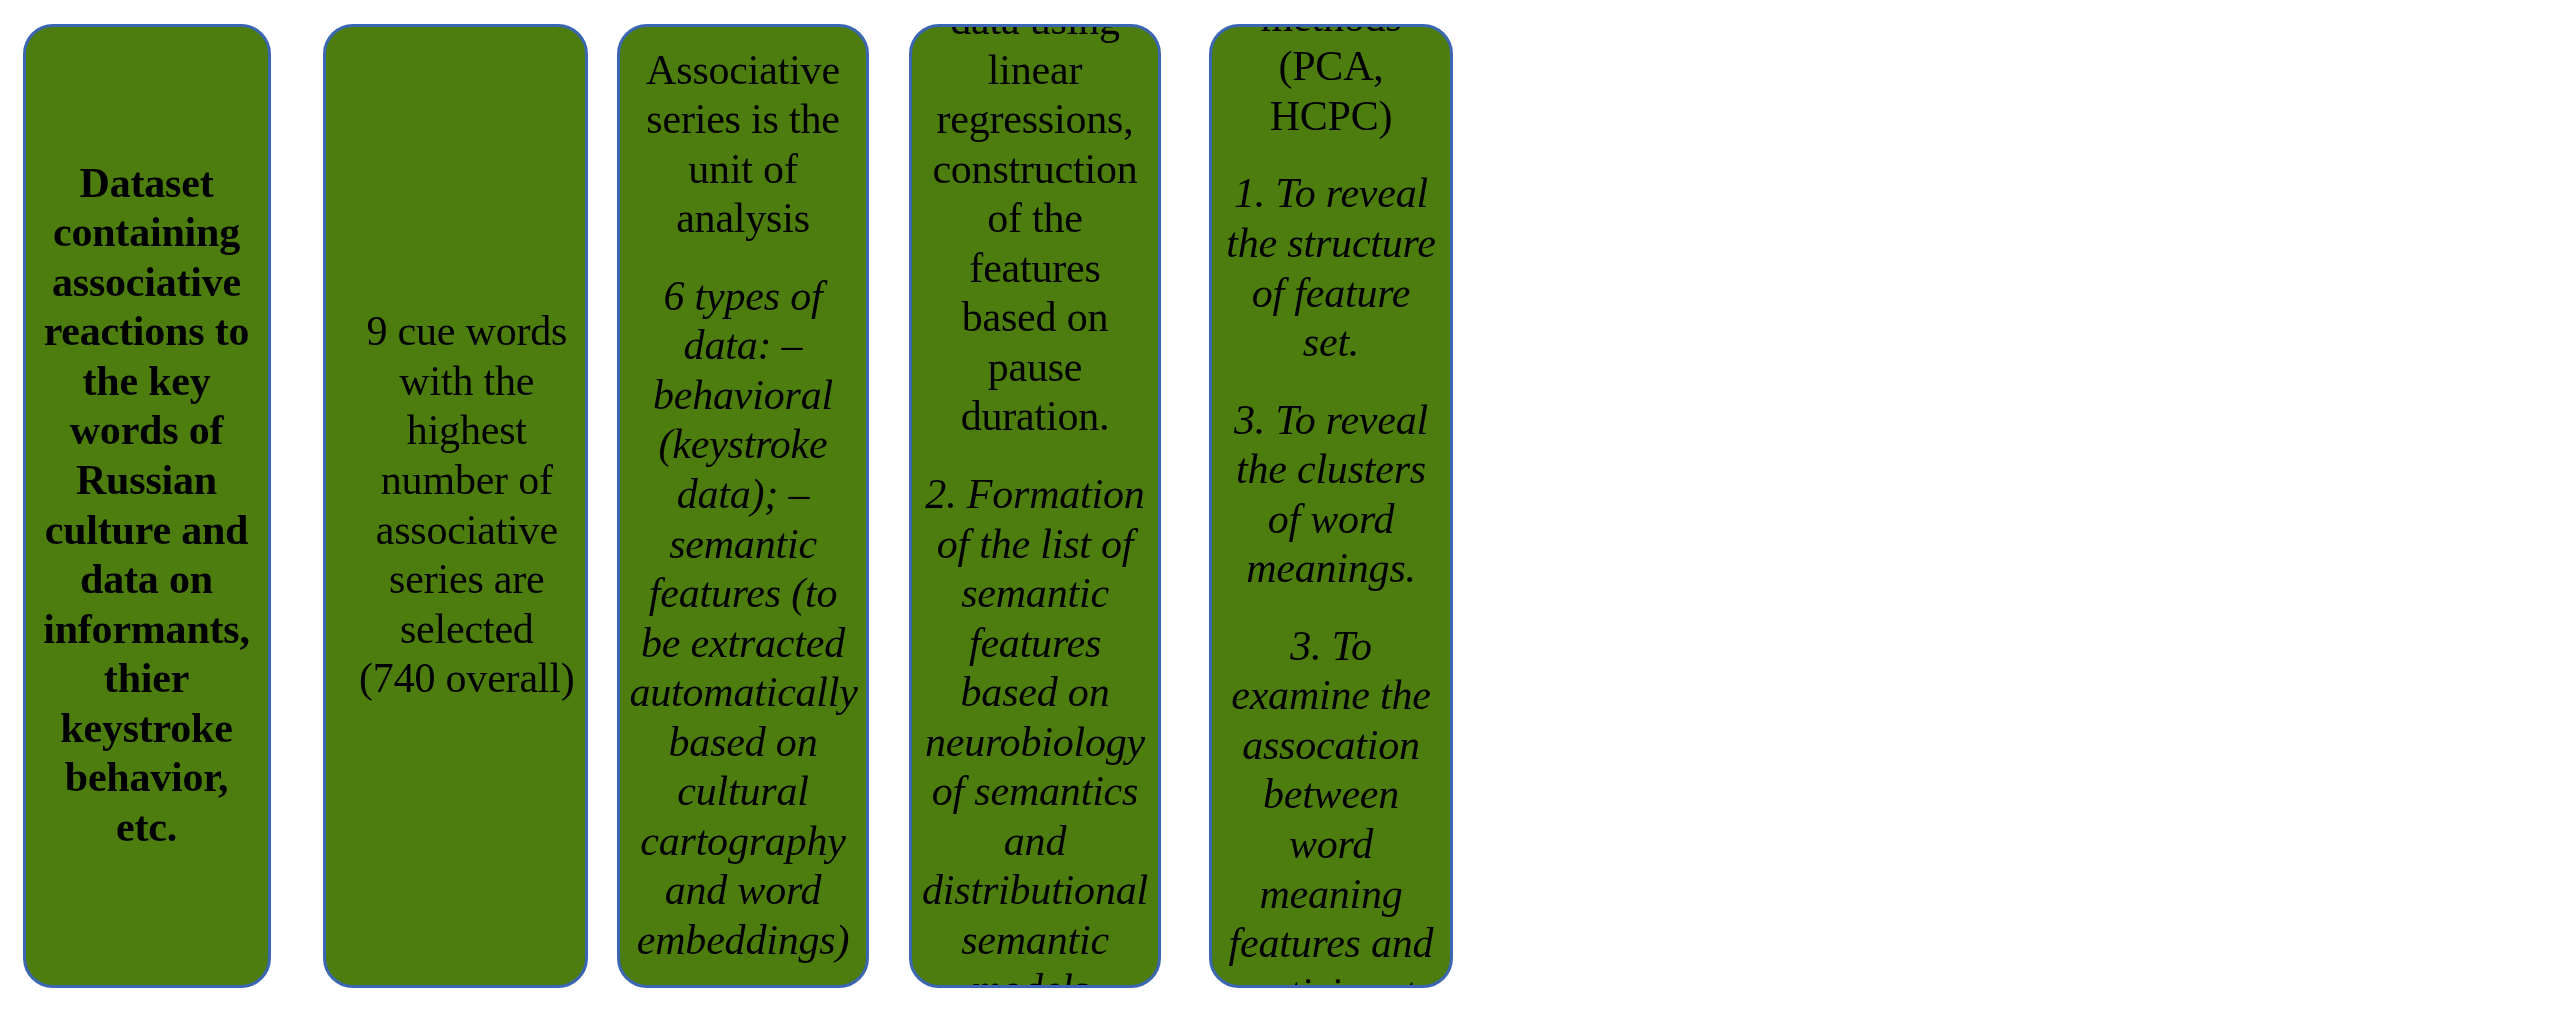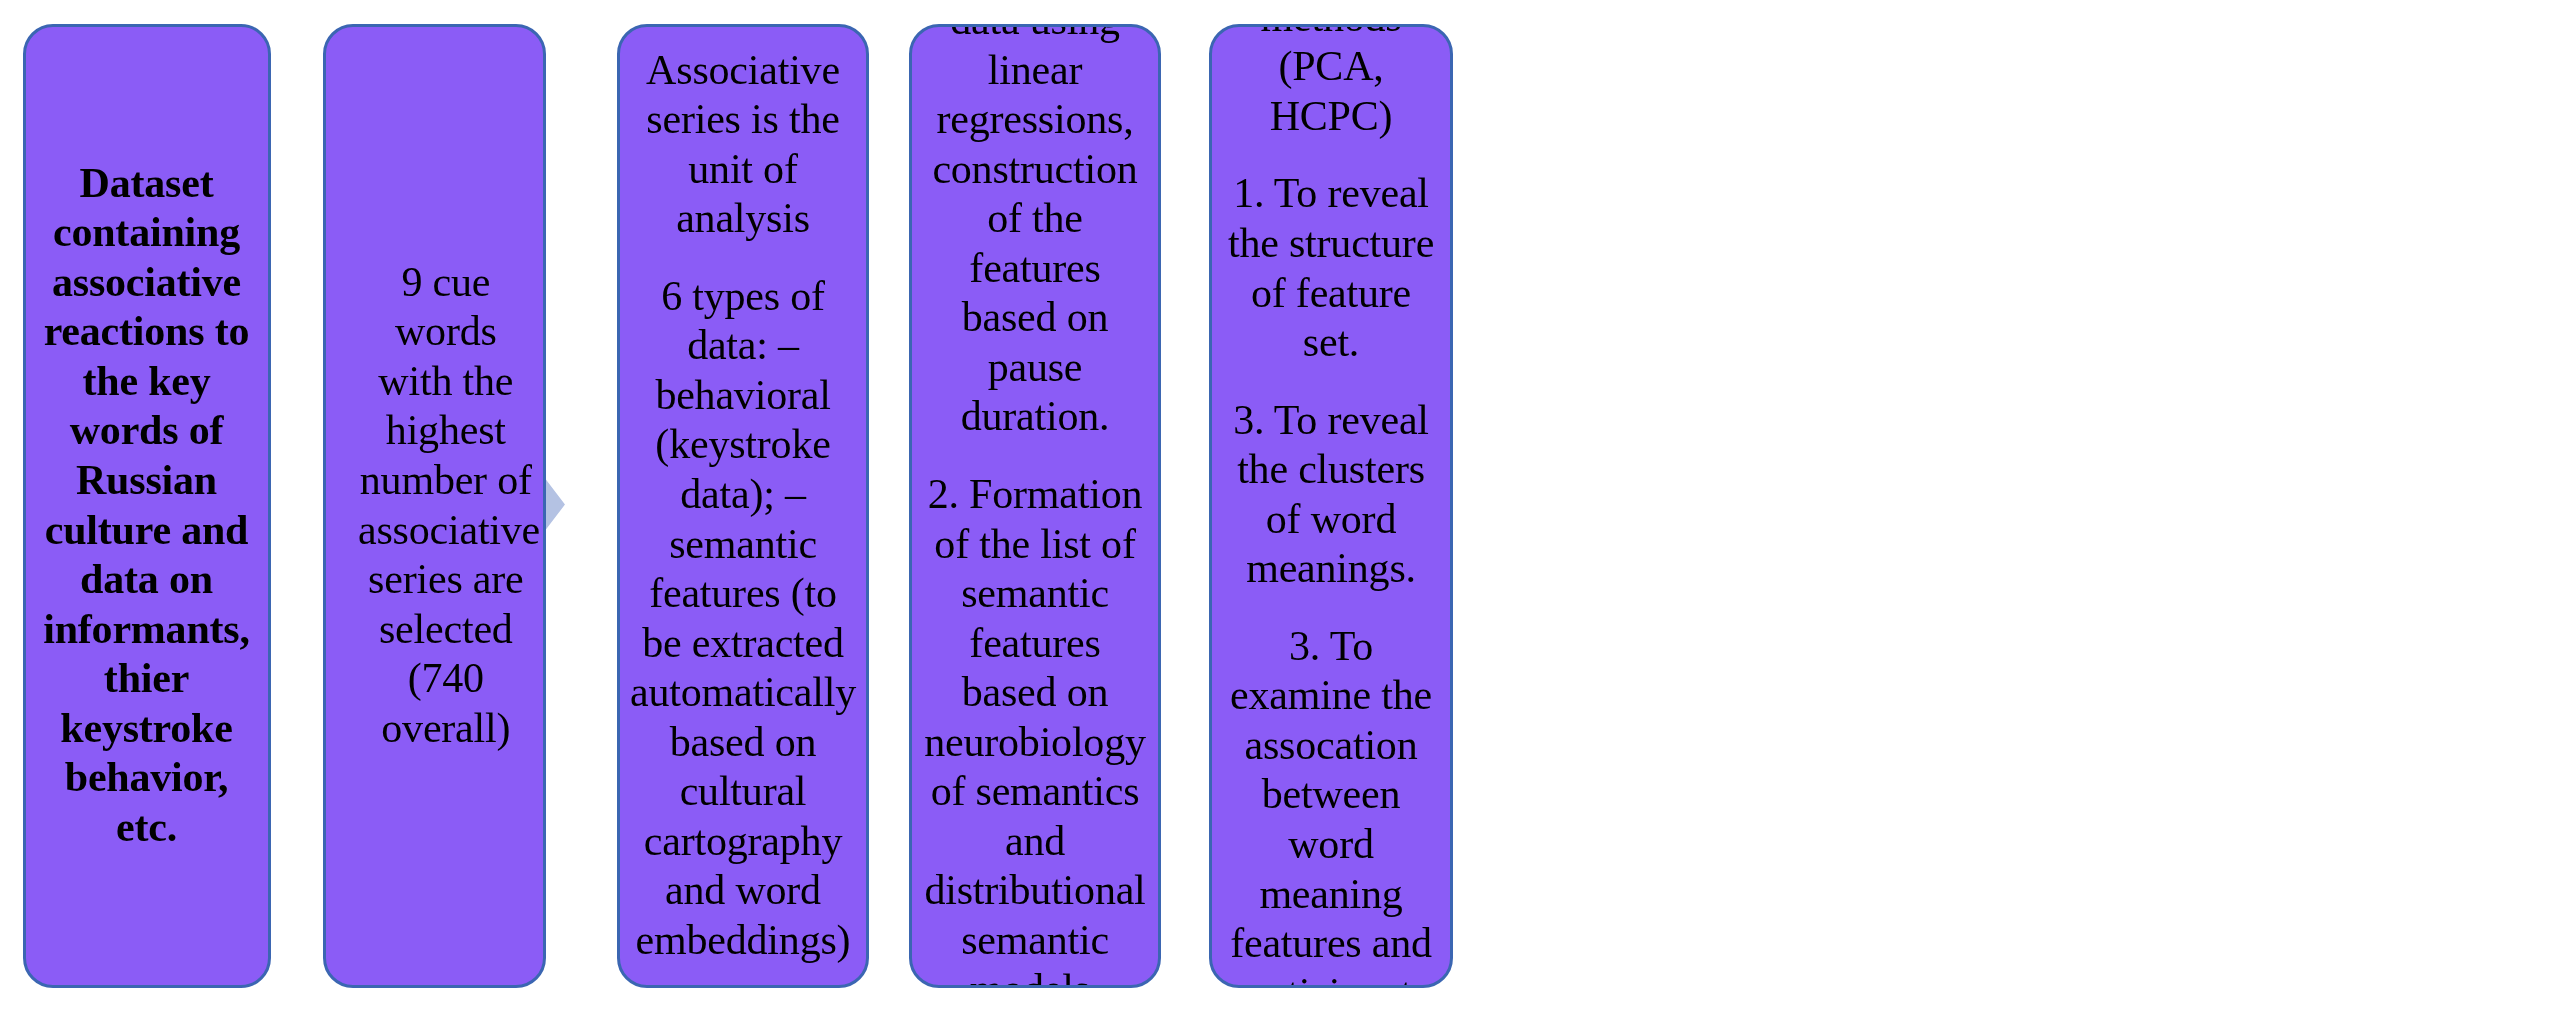--- a/index.html
+++ b/index.html
@@ -12,43 +12,43 @@
   #flow-root {
     position: relative;
     width: 2576px;
     height: 1024px;
     background: #ffffff;
   }
   .stage-box {
     position: absolute;
     top: 23.5px;
     height: 964px;
-    background: #8b5cf6;
+    background: #4d7c0f;
     border: 3.8px solid #3b66b2;
     border-radius: 30px;
     display: flex;
     flex-direction: column;
     align-items: center;
     justify-content: center;
     padding: 13px 9.4px;
     overflow: hidden;
   }
   .stage-box .para {
     width: 100%;
     text-align: center;
     font-size: 42px;
     line-height: 1.18;
     color: #000000;
     letter-spacing: -0.2px;
   }
-  .stage-box .para + .para { margin-top: 28px; }
+  .stage-box .para + .para { margin-top: 28px; font-style: italic; }
 
   
   #box-1 { left: 22.5px;   width: 248px; font-weight: bold; }
-  #box-2 { left: 323px;  width: 223px; padding-left: 32px; }
+  #box-2 { left: 323px;  width: 265px; padding-left: 32px; }
   #box-3 { left: 617px;  width: 252px; }
   #box-4 { left: 909px;  width: 252px; }
   #box-5 { left: 1209px; width: 244px; }
 
   
   .flow-arrow {
     position: absolute;
     top: 449px;
     width: 96px;
     height: 111px;

